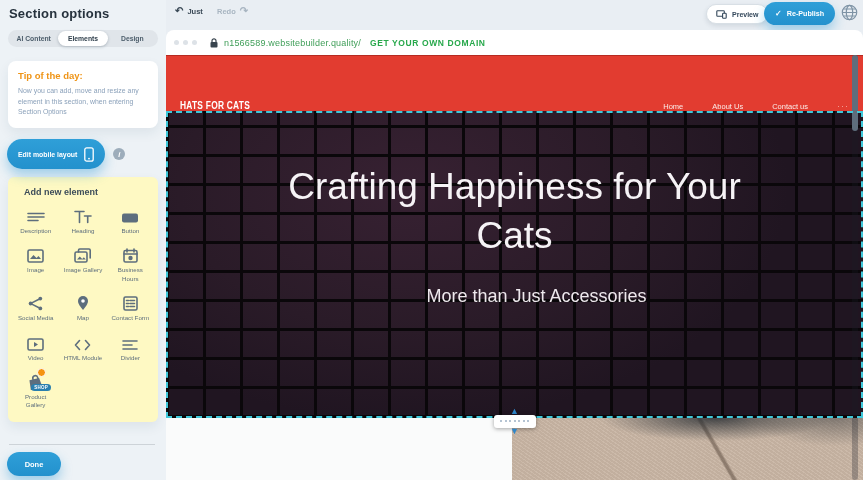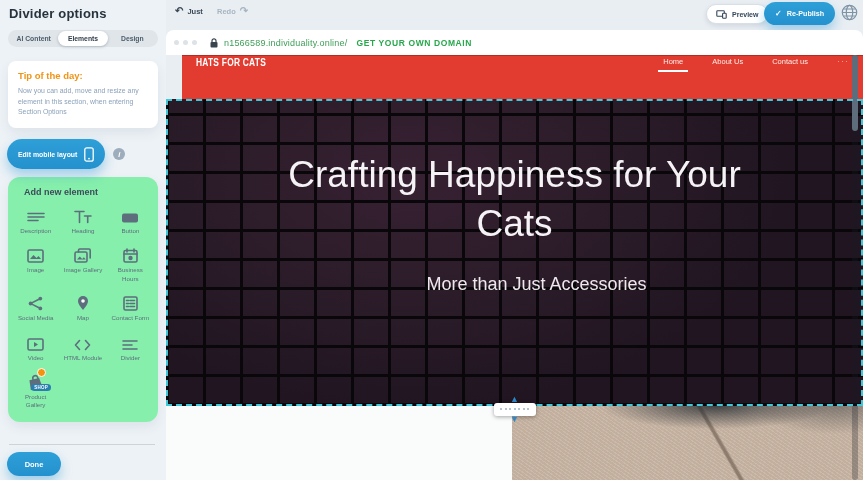--- a/index.html
+++ b/index.html
@@ -21,21 +21,21 @@
     box-shadow:0 5px 12px rgba(30,60,90,.08);}
   .tip-card h2{ font-size:9.5px; font-weight:800; color:#ef9416; margin-bottom:5px;}
   .tip-card p{ font-size:6.9px; line-height:1.55; color:#8ba1ba;}
   .mobile-row{ margin:11px 0 0 7px; display:flex; align-items:center; gap:8px;}
   .btn-blue{ border:0; background:linear-gradient(#2f9fd8,#2391cd); color:#fff; font-family:inherit;
     font-weight:700; cursor:pointer; display:flex; align-items:center; justify-content:center;
     box-shadow:0 6px 12px rgba(43,153,212,.40);}
   .edit-mobile{ height:30px; padding:0 11px; border-radius:15px; font-size:6.9px; gap:7px;}
   .info-dot{ width:12px; height:12px; border-radius:50%; background:#9dadbb; color:#fff;
     font-size:7.5px; font-weight:700; display:grid; place-items:center; cursor:pointer; font-style:italic;}
-  .add-card{ margin:8px 8px 4px; background:#86efac; border-radius:12px; padding:10px 4px 12px;
+  .add-card{ margin:8px 8px 4px; background:#fef9c3; border-radius:6px; padding:10px 4px 12px;
     box-shadow:0 5px 12px rgba(30,60,90,.08);}
   .add-card h2{ font-size:9px; font-weight:700; color:#3c4c59; margin:0 0 9px 12px;}
   .el-grid{ display:grid; grid-template-columns:repeat(3,1fr); row-gap:10px; justify-items:center;}
   .el-cell{ display:flex; flex-direction:column; align-items:center; gap:3px; cursor:pointer; width:100%;}
   .el-ic{ height:18px; display:flex; align-items:flex-end; justify-content:center; position:relative;}
   .el-ic svg{ stroke:#5d6e7d; fill:none; stroke-width:1.6; stroke-linecap:round; stroke-linejoin:round;}
   .el-lbl{ font-size:6.2px; line-height:1.35; color:#5d6e7d; text-align:center; max-width:42px;}
   .badge-dot{ position:absolute; top:-4px; right:-3px; width:9px; height:9px; border-radius:50%;
     background:#f5930f; border:1px solid #fff;}
   .badge-shop{ position:absolute; bottom:-1px; right:-8px; background:#2a7fae; color:#fff;
@@ -59,22 +59,22 @@
   
   .preview{ position:absolute; left:166px; top:30px; width:697px; height:450px;}
   .browser-bar{ height:25px; background:#fff; border-radius:8px 8px 0 0; display:flex;
     align-items:center; padding:0 8px;}
   .dots{ display:flex; gap:4px; margin-right:13px;}
   .dots i{ width:5px; height:5px; border-radius:50%; background:#dde2e7;}
   .lock{ margin-right:6px;}
   .url{ font-size:9px; color:#3f9e58; letter-spacing:.2px; cursor:pointer;}
   .cta{ margin-left:9px; font-size:8.5px; font-weight:700; color:#27a84b; letter-spacing:.6px;
     text-decoration:none; cursor:pointer;}
-  .site-header{ height:44px; background:#e23c30; border-top:1px solid rgba(100,10,5,.35);
-    display:flex; align-items:flex-start; padding:0 14px;margin-left:16px;}
+  .site-header{ height:56px; background:#e23c30; border-top:1px solid rgba(100,10,5,.35);
+    display:flex; align-items:flex-end; padding:0 14px;}
   .logo{ color:#fff; font-size:10.5px; font-weight:800; letter-spacing:.3px;
     transform:scaleX(.8); transform-origin:left center; white-space:nowrap;}
   .site-nav{ margin-left:auto; display:flex; gap:29px; align-items:center; font-size:7.5px; color:#fbece9;}
   .site-nav a{ cursor:pointer; position:relative;}
   .site-nav a.active::after{ content:""; position:absolute; left:-5px; right:-5px; bottom:-6px;
     height:1.5px; background:#fff;}
   .site-nav a.more{ color:#f4a89f; font-size:9px; letter-spacing:1px;}
   .hero{ position:relative; height:307px; overflow:visible; text-align:center;
     background:
       repeating-linear-gradient(90deg, #0a070a 0 3px, transparent 3px 37px),
@@ -136,21 +136,21 @@
   </button>
   <span class="globe">
     <svg width="17" height="17" viewBox="0 0 17 17" fill="none" stroke="#7e93a5" stroke-width="1.2">
       <circle cx="8.5" cy="8.5" r="7.2"></circle>
       <ellipse cx="8.5" cy="8.5" rx="3.2" ry="7.2"></ellipse>
       <path d="M1.6 8.5h13.8M2.4 5h12.2M2.4 12h12.2"></path>
     </svg>
   </span>
 
   <aside class="sidebar">
-    <h1 class="panel-title">Divider options</h1>
+    <h1 class="panel-title">Section options</h1>
 
     <div class="tabs">
       <button class="tab">AI Content</button>
       <button class="tab active">Elements</button>
       <button class="tab">Design</button>
     </div>
 
     <section class="tip-card">
       <h2>Tip of the day:</h2>
       <p>Now you can add, move and resize any element in this section, when entering Section Options</p>
@@ -306,21 +306,21 @@
     <div class="browser-bar">
       <span class="dots">
           <i></i>
           <i></i>
           <i></i>
         </span>
       <svg class="lock" width="8" height="10" viewBox="0 0 8 10">
         <rect x="0.5" y="4" width="7" height="5.5" rx="1" fill="#39444e"></rect>
         <path d="M2 4V2.8a2 2 0 0 1 4 0V4" fill="none" stroke="#39444e" stroke-width="1.2"></path>
       </svg>
-      <span class="url">n1566589.individuality.online/</span>
+      <span class="url">n1566589.websitebuilder.quality/</span>
       <a class="cta">GET YOUR OWN DOMAIN</a>
     </div>
 
     <div class="site-header">
       <span class="logo">HATS FOR CATS</span>
       <nav class="site-nav">
         <a class="active">Home</a>
         <a>About Us</a>
         <a>Contact us</a>
         <a class="more">···</a>

